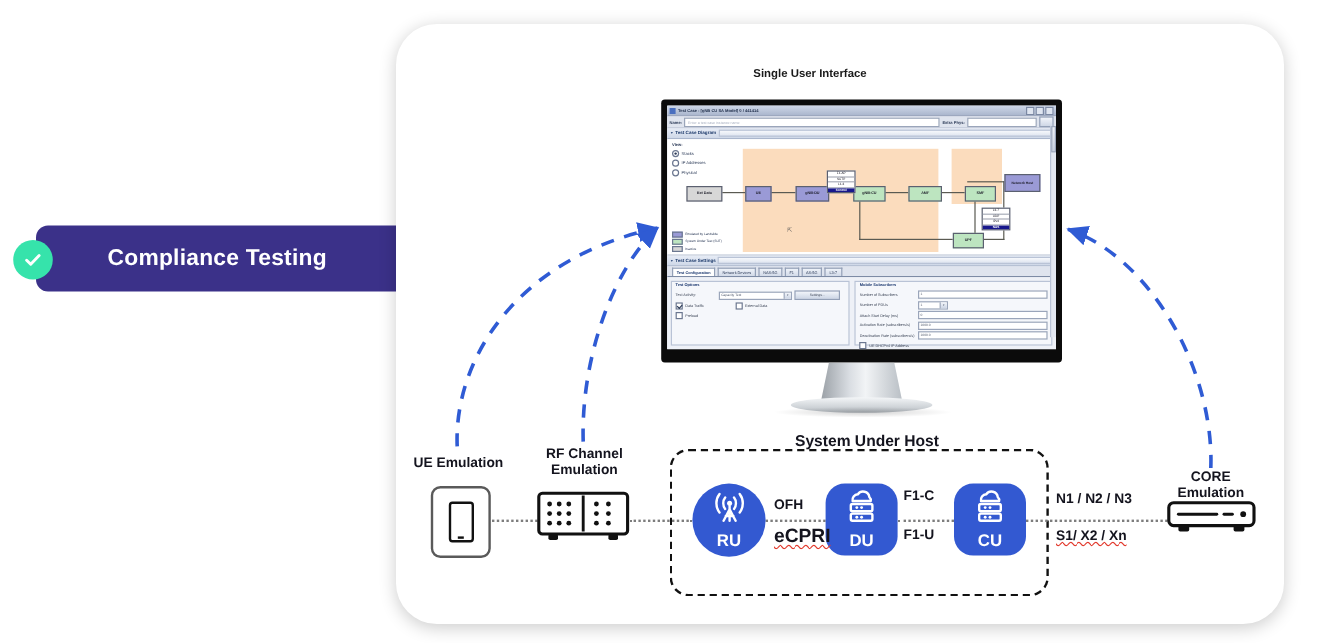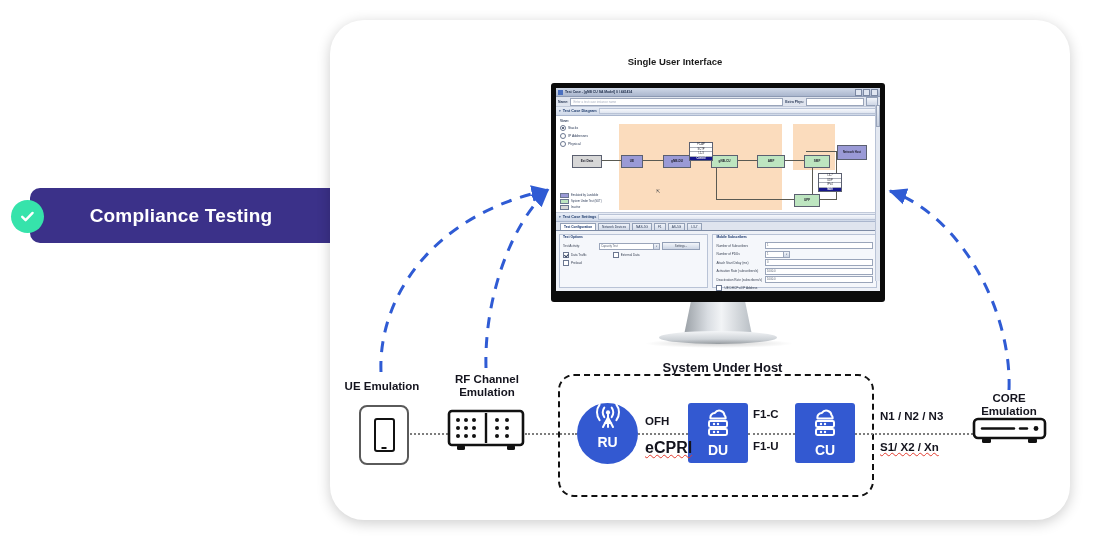--- a/index.html
+++ b/index.html
@@ -138,24 +138,24 @@
        border:2px solid #5a5a5a;border-radius:8px;background:#fff;
        display:flex;align-items:center;justify-content:center;}
   .phone-glyph{width:17px;height:30px;border:2.5px solid #111;border-radius:3px;
        position:relative;background:#fff;}
   .phone-glyph::after{content:"";position:absolute;left:50%;bottom:1.5px;width:5px;height:1.6px;
        background:#111;transform:translateX(-50%);}
 
   .rf-box{position:absolute;left:447px;top:409px;width:78px;height:46px;}
 
   .ru-circle{position:absolute;left:577px;top:403px;width:61px;height:61px;border-radius:50%;
-       background:#3359D1;display:flex;flex-direction:column;align-items:center;justify-content:flex-start;}
+       background:#3359D1;display:flex;flex-direction:column;align-items:center;justify-content:center;}
   .ru-label{color:#fff;font-size:14px;font-weight:bold;margin-top:-3px;}
 
-  .sq-node{position:absolute;width:60px;height:60px;border-radius:3px;background:#3359D1;
+  .sq-node{position:absolute;width:60px;height:60px;border-radius:16px;background:#3359D1;
        display:flex;flex-direction:column;align-items:center;justify-content:center;}
   .sq-label{color:#fff;font-size:14px;font-weight:bold;margin-top:1px;}
   #du-node{left:688px;top:403px;}
   #cu-node{left:795px;top:403px;}
 
   .core-box{position:absolute;left:972px;top:417px;width:75px;height:28px;}
 
   .iface{position:absolute;font-size:11.5px;font-weight:bold;color:#14141e;white-space:nowrap;}
   .squiggle{border-bottom:2px wavy #e23b2e;
        text-decoration:underline;text-decoration-style:wavy;text-decoration-color:#e23b2e;

